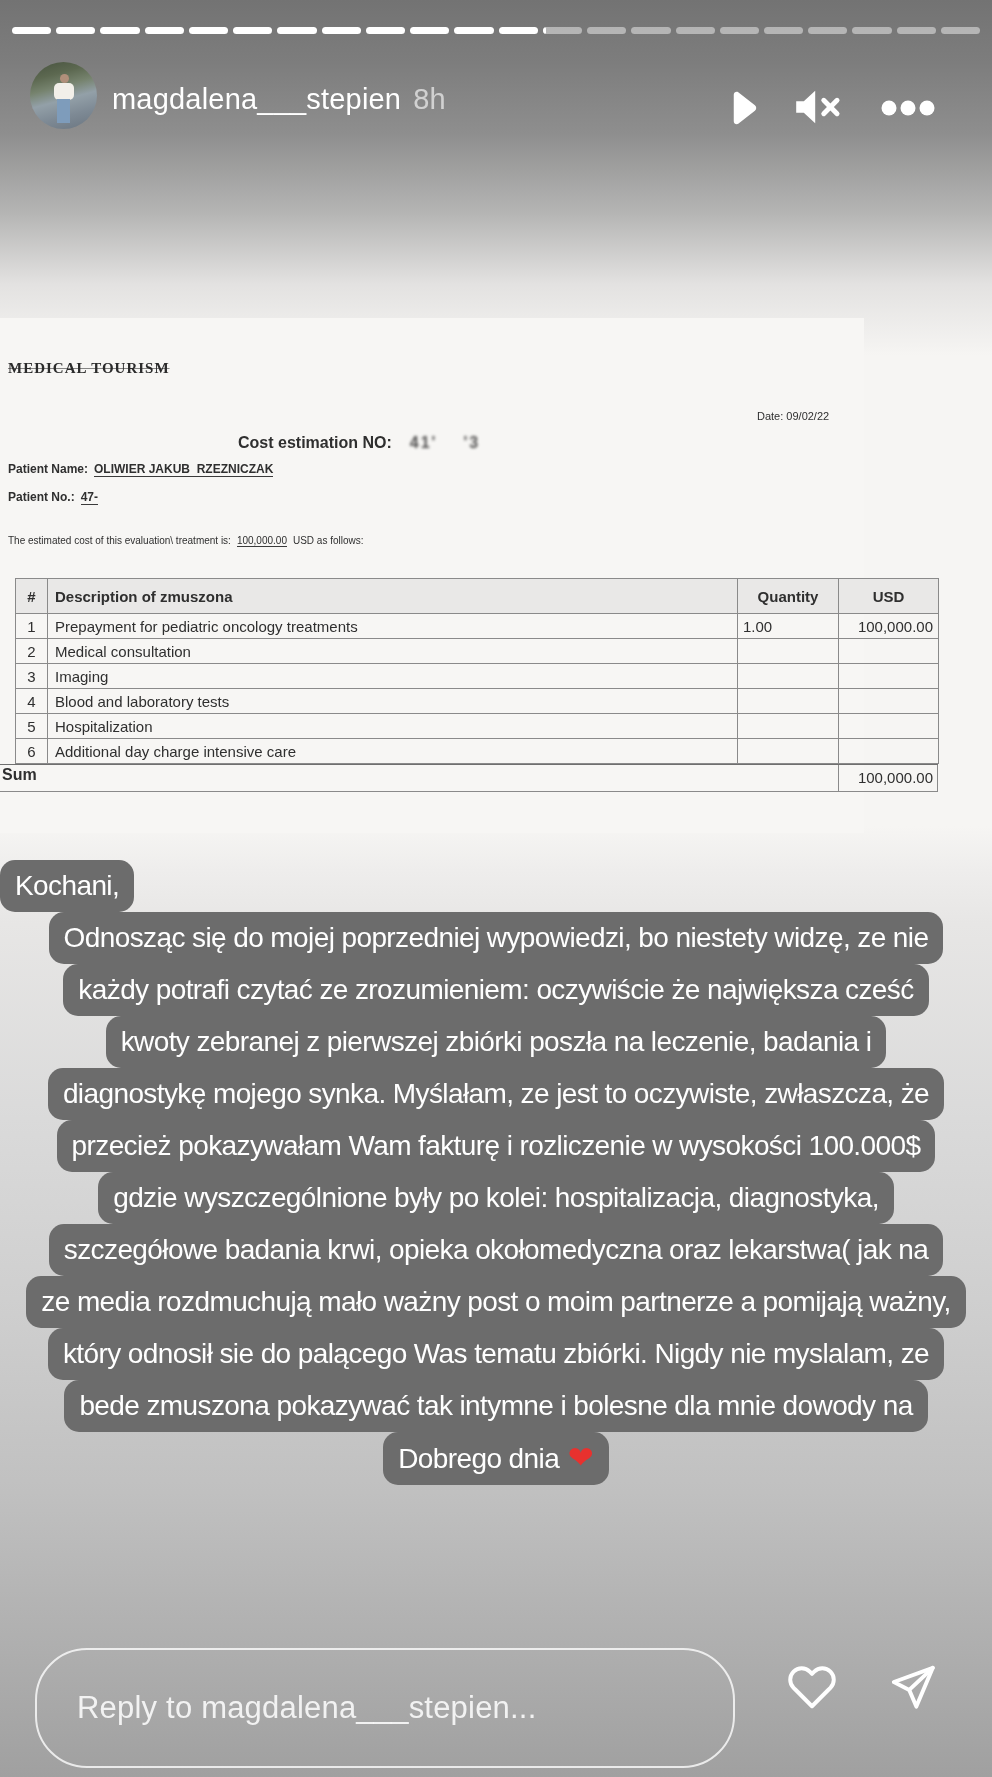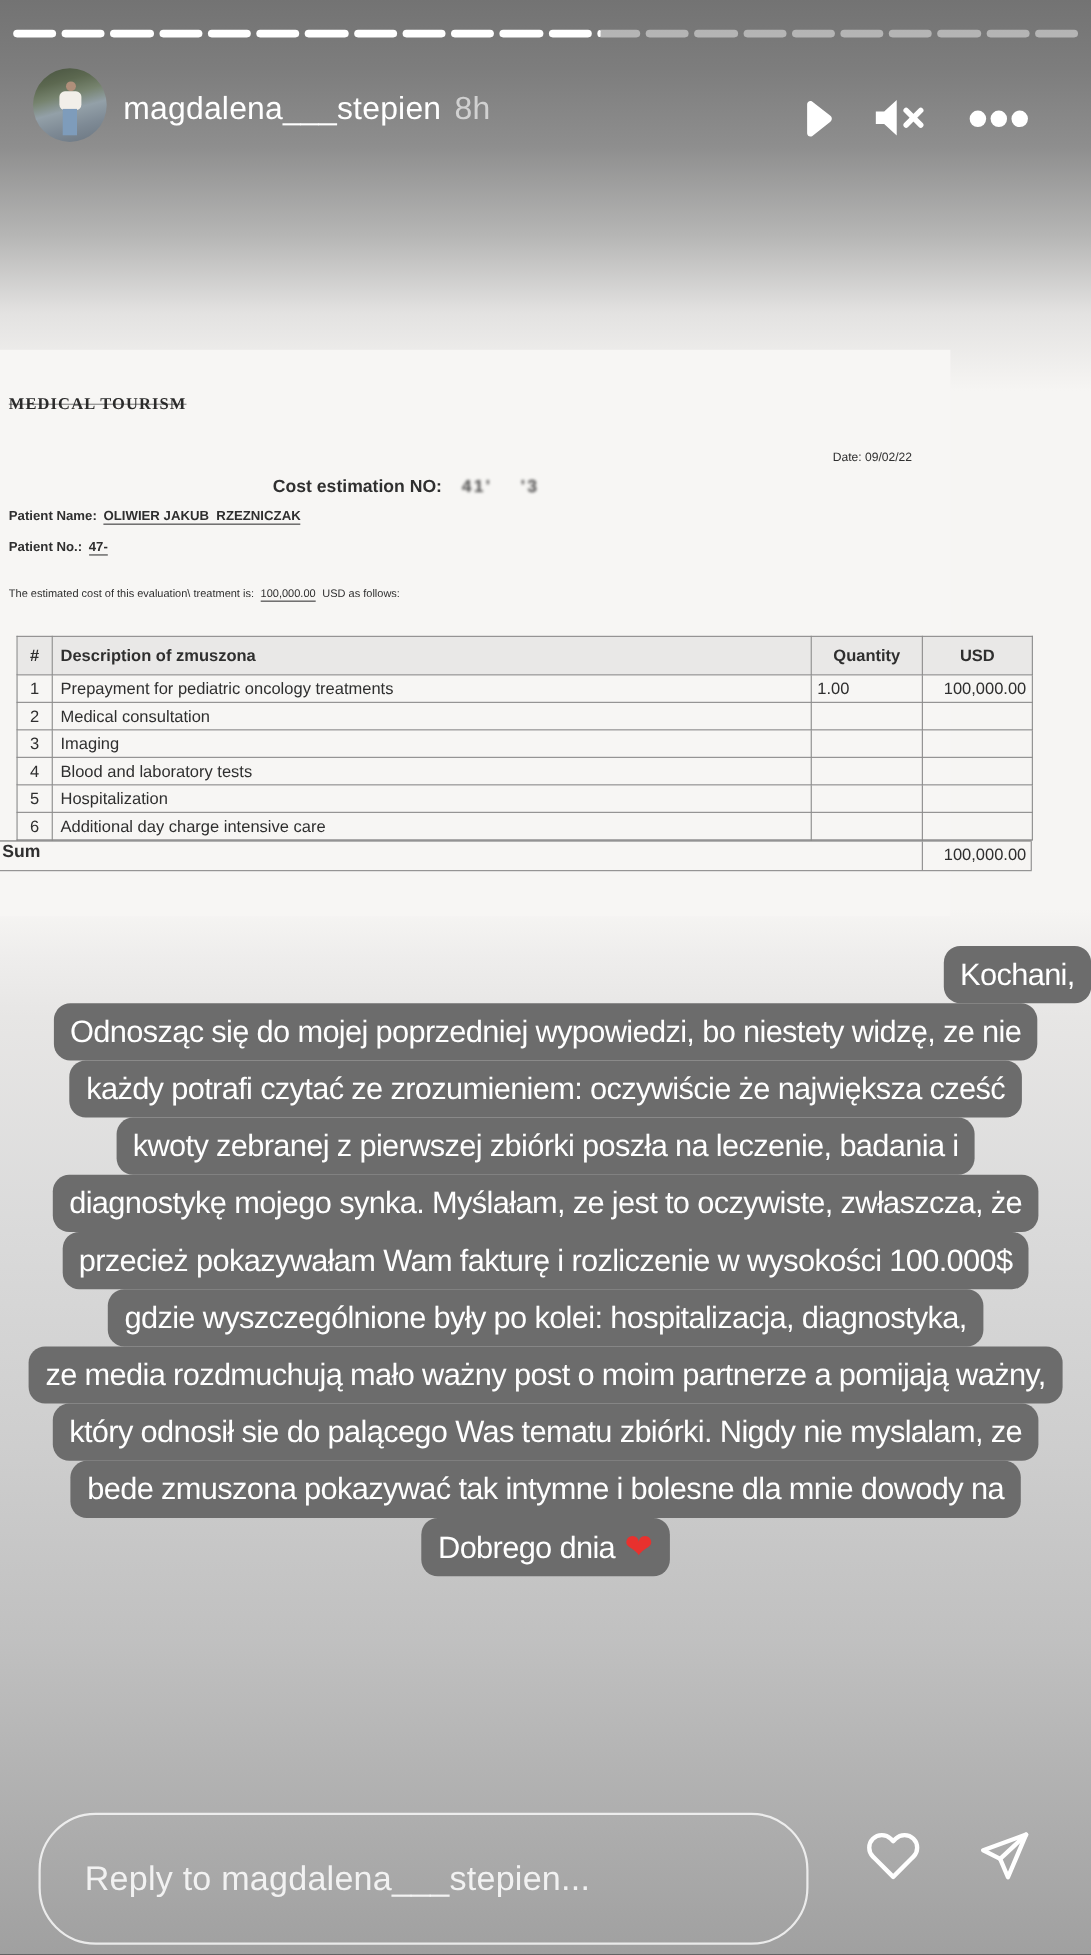--- a/index.html
+++ b/index.html
@@ -24,42 +24,42 @@
   .av-head{position:absolute;left:30px;top:12px;width:9px;height:9px;border-radius:50%;background:#b08f7a;}
   .av-body{position:absolute;left:24px;top:21px;width:20px;height:17px;border-radius:5px;background:#f2efe9;}
   .av-jeans{position:absolute;left:27px;top:37px;width:13px;height:24px;background:#7e9cbb;}
   .hdr-name{position:absolute;left:112px;top:79px;height:40px;line-height:40px;color:#fff;font-size:29px;letter-spacing:0.2px;white-space:nowrap;}
   .hdr-time{color:rgba(255,255,255,0.62);margin-left:12px;}
   .hicon{position:absolute;}
   
   .doc{position:absolute;left:0;top:318px;width:864px;height:515px;background:#f7f6f4;color:#2f2f2f;filter:blur(0.25px);}
   .letterhead{position:absolute;left:8px;top:42px;font-family:"Liberation Serif",serif;font-weight:bold;font-size:15px;letter-spacing:1px;color:#2b2b2b;filter:blur(0.7px);text-decoration:line-through;text-decoration-color:rgba(40,40,40,0.55);}
   .docdate{position:absolute;left:757px;top:92px;font-size:11px;}
-  .costline{position:absolute;left:248px;top:116px;font-size:16px;font-weight:bold;}
+  .costline{position:absolute;left:238px;top:116px;font-size:16px;font-weight:bold;}
   .costfrag{font-weight:bold;filter:blur(1.6px);opacity:.85;letter-spacing:2px;}
   .frag1{margin-left:18px;} .frag2{margin-left:26px;}
   .pline{position:absolute;left:8px;font-size:12px;font-weight:bold;}
   .pl-name{top:144px;} .pl-no{top:172px;}
   .uval{font-weight:bold;border-bottom:1.5px solid #3a3a3a;white-space:pre;margin-left:6px;}
   .estline{position:absolute;left:8px;top:217px;font-size:10px;font-weight:normal;}
   .estamt{border-bottom:1.5px solid #3a3a3a;margin:0 6px;}
   table.cost{position:absolute;left:15px;top:260px;width:923px;border-collapse:collapse;table-layout:fixed;font-size:15px;}
   table.cost th,table.cost td{border:1px solid #8a8a8a;overflow:hidden;white-space:nowrap;}
   table.cost th{background:#e9e8e7;height:35px;font-size:15px;}
   table.cost td{height:25px;padding:0 5px;}
   .c-num{width:32px;text-align:center;padding:0 !important;}
   .c-desc{width:690px;text-align:left;padding-left:7px !important;}
   .c-qty{width:101px;text-align:left;}
   .c-usd{width:100px;text-align:right;}
   th.c-qty,th.c-usd{text-align:center;}
   .sumrow{position:absolute;left:0;top:446px;width:938px;height:28px;border-top:1.5px solid #6f6f6f;border-bottom:1.5px solid #8a8a8a;}
   .sumlabel{position:absolute;left:2px;top:1px;font-size:16px;font-weight:bold;}
   .sumcell{position:absolute;left:838px;top:0;width:100px;height:100%;border-left:1px solid #8a8a8a;border-right:1px solid #8a8a8a;font-size:15px;text-align:right;padding:4px 4px 0 0;}
   
-  .overlay{position:absolute;left:0;top:860px;width:992px;display:flex;flex-direction:column;align-items:flex-end;}
+  .overlay{position:absolute;left:0;top:860px;width:992px;display:flex;flex-direction:column;align-items:flex-start;}
   .ov-line{text-align:center;height:52px;}
   .ov-line span.box{display:inline-block;background:#6c6c6c;color:#ffffff;font-size:28px;letter-spacing:-0.6px;line-height:40px;padding:6px 15px;border-radius:15px;white-space:nowrap;}
   .heart{color:#e8312e;font-size:31px;letter-spacing:0;}
   
   .reply{position:absolute;left:35px;top:1648px;width:700px;height:120px;border:2.5px solid rgba(255,255,255,0.78);border-radius:52px;display:flex;align-items:center;padding-left:40px;}
   .reply-ph{color:rgba(255,255,255,0.85);font-size:31px;letter-spacing:0.2px;}
   .ficon{position:absolute;}
 </style>
 </head>
 <body>
@@ -195,20 +195,21 @@
     <div class="ov-line">
       <span class="box">Kochani,</span>
     </div>
     <div id="ov-lines" style="width:100%">
         <div class="ov-line"><span class="box">Odnosząc się do mojej poprzedniej wypowiedzi, bo niestety widzę, ze nie</span></div>
         <div class="ov-line"><span class="box">każdy potrafi czytać ze zrozumieniem: oczywiście że największa cześć</span></div>
         <div class="ov-line"><span class="box">kwoty zebranej z pierwszej zbiórki poszła na leczenie, badania i</span></div>
         <div class="ov-line"><span class="box">diagnostykę mojego synka. Myślałam, ze jest to oczywiste, zwłaszcza, że</span></div>
         <div class="ov-line"><span class="box">przecież pokazywałam Wam fakturę i rozliczenie w wysokości 100.000$</span></div>
         <div class="ov-line"><span class="box">gdzie wyszczególnione były po kolei: hospitalizacja, diagnostyka,</span></div>
+        <div class="ov-line"><span class="box">szczegółowe badania krwi, opieka okołomedyczna oraz lekarstwa( jak na</span></div>
         <div class="ov-line"><span class="box">ze media rozdmuchują mało ważny post o moim partnerze a pomijają ważny,</span></div>
         <div class="ov-line"><span class="box">który odnosił sie do palącego Was tematu zbiórki. Nigdy nie myslalam, ze</span></div>
         <div class="ov-line"><span class="box">bede zmuszona pokazywać tak intymne i bolesne dla mnie dowody na</span></div>
         <div class="ov-line"><span class="box">Dobrego dnia<span class="heart"> ❤</span></span></div>
       </div>
   </div>
 
   <div class="reply">
     <span class="reply-ph">Reply to magdalena___stepien...</span>
   </div>

